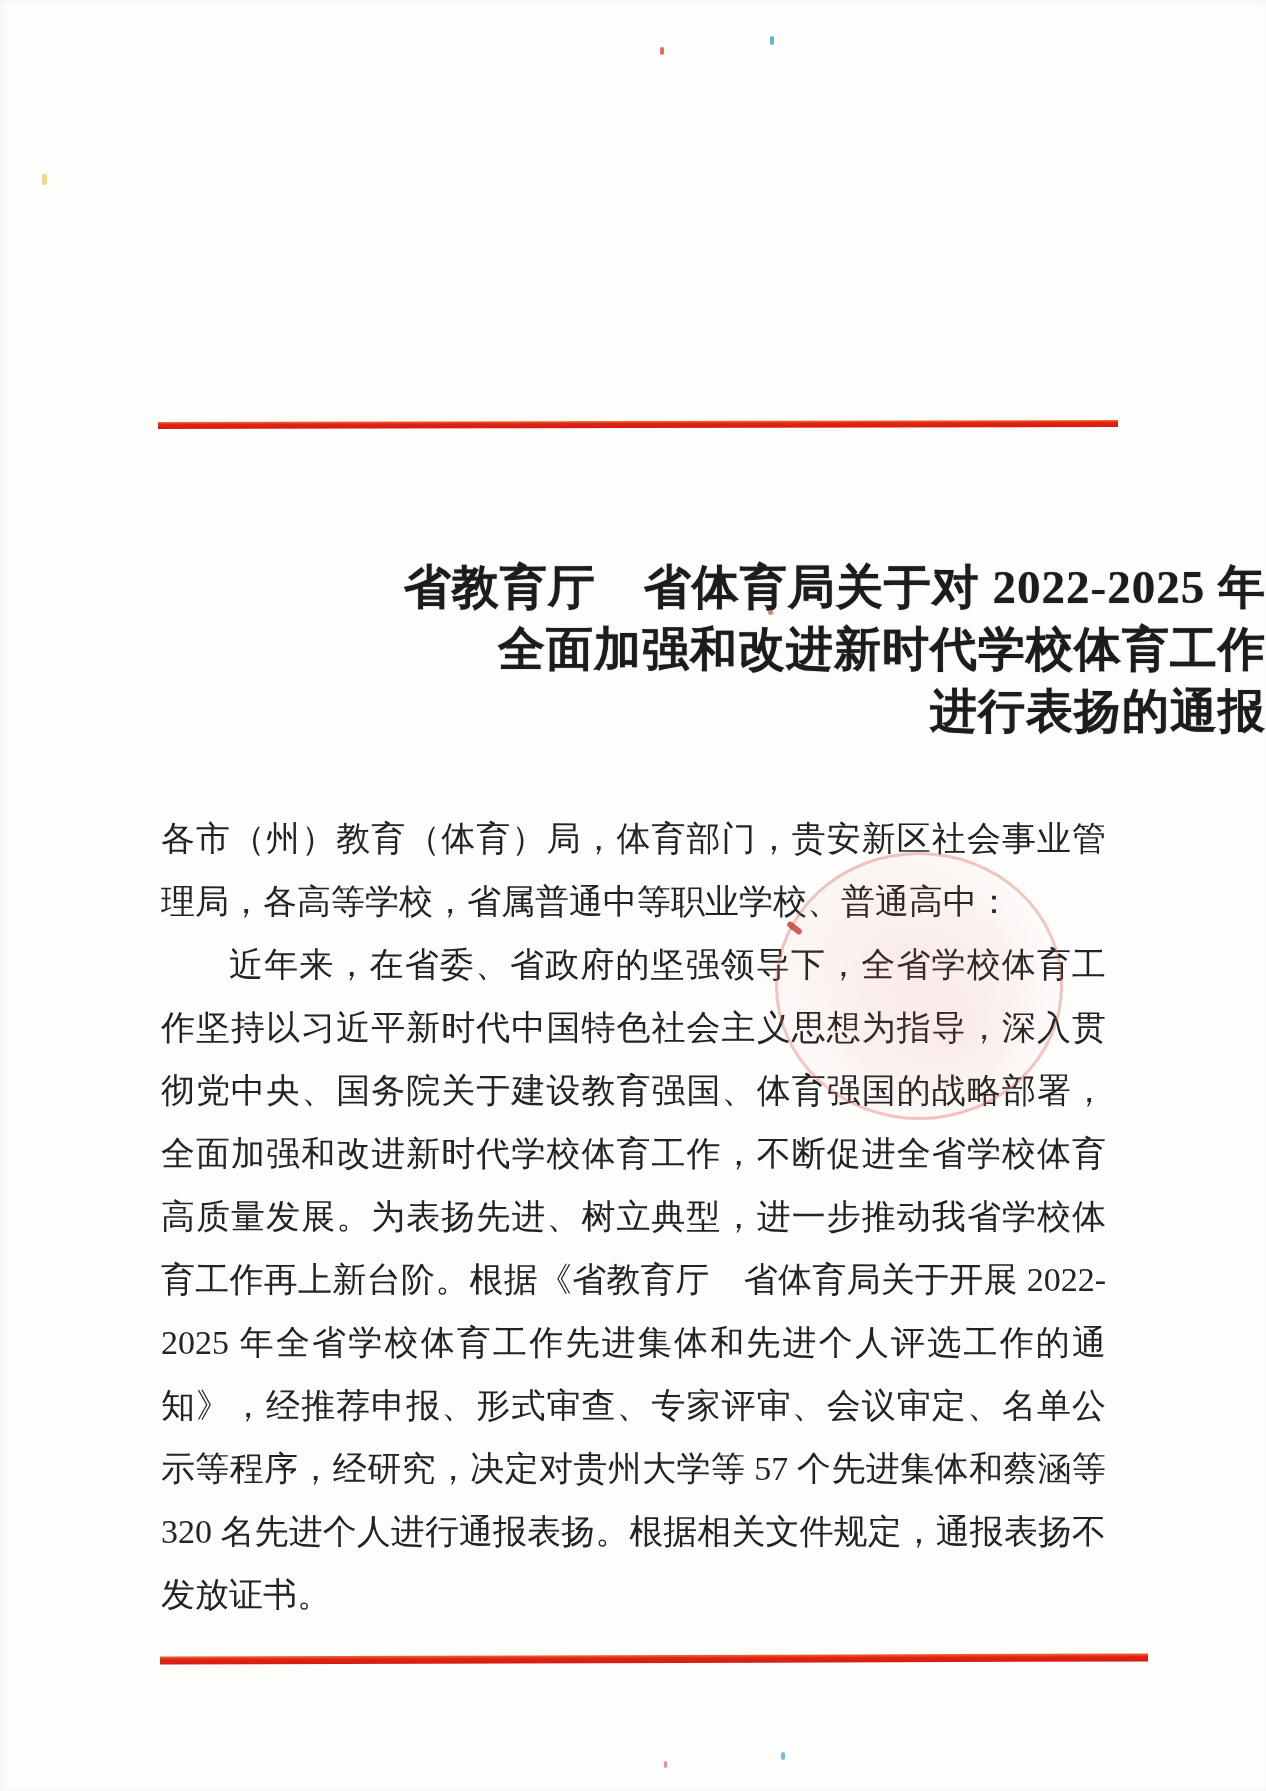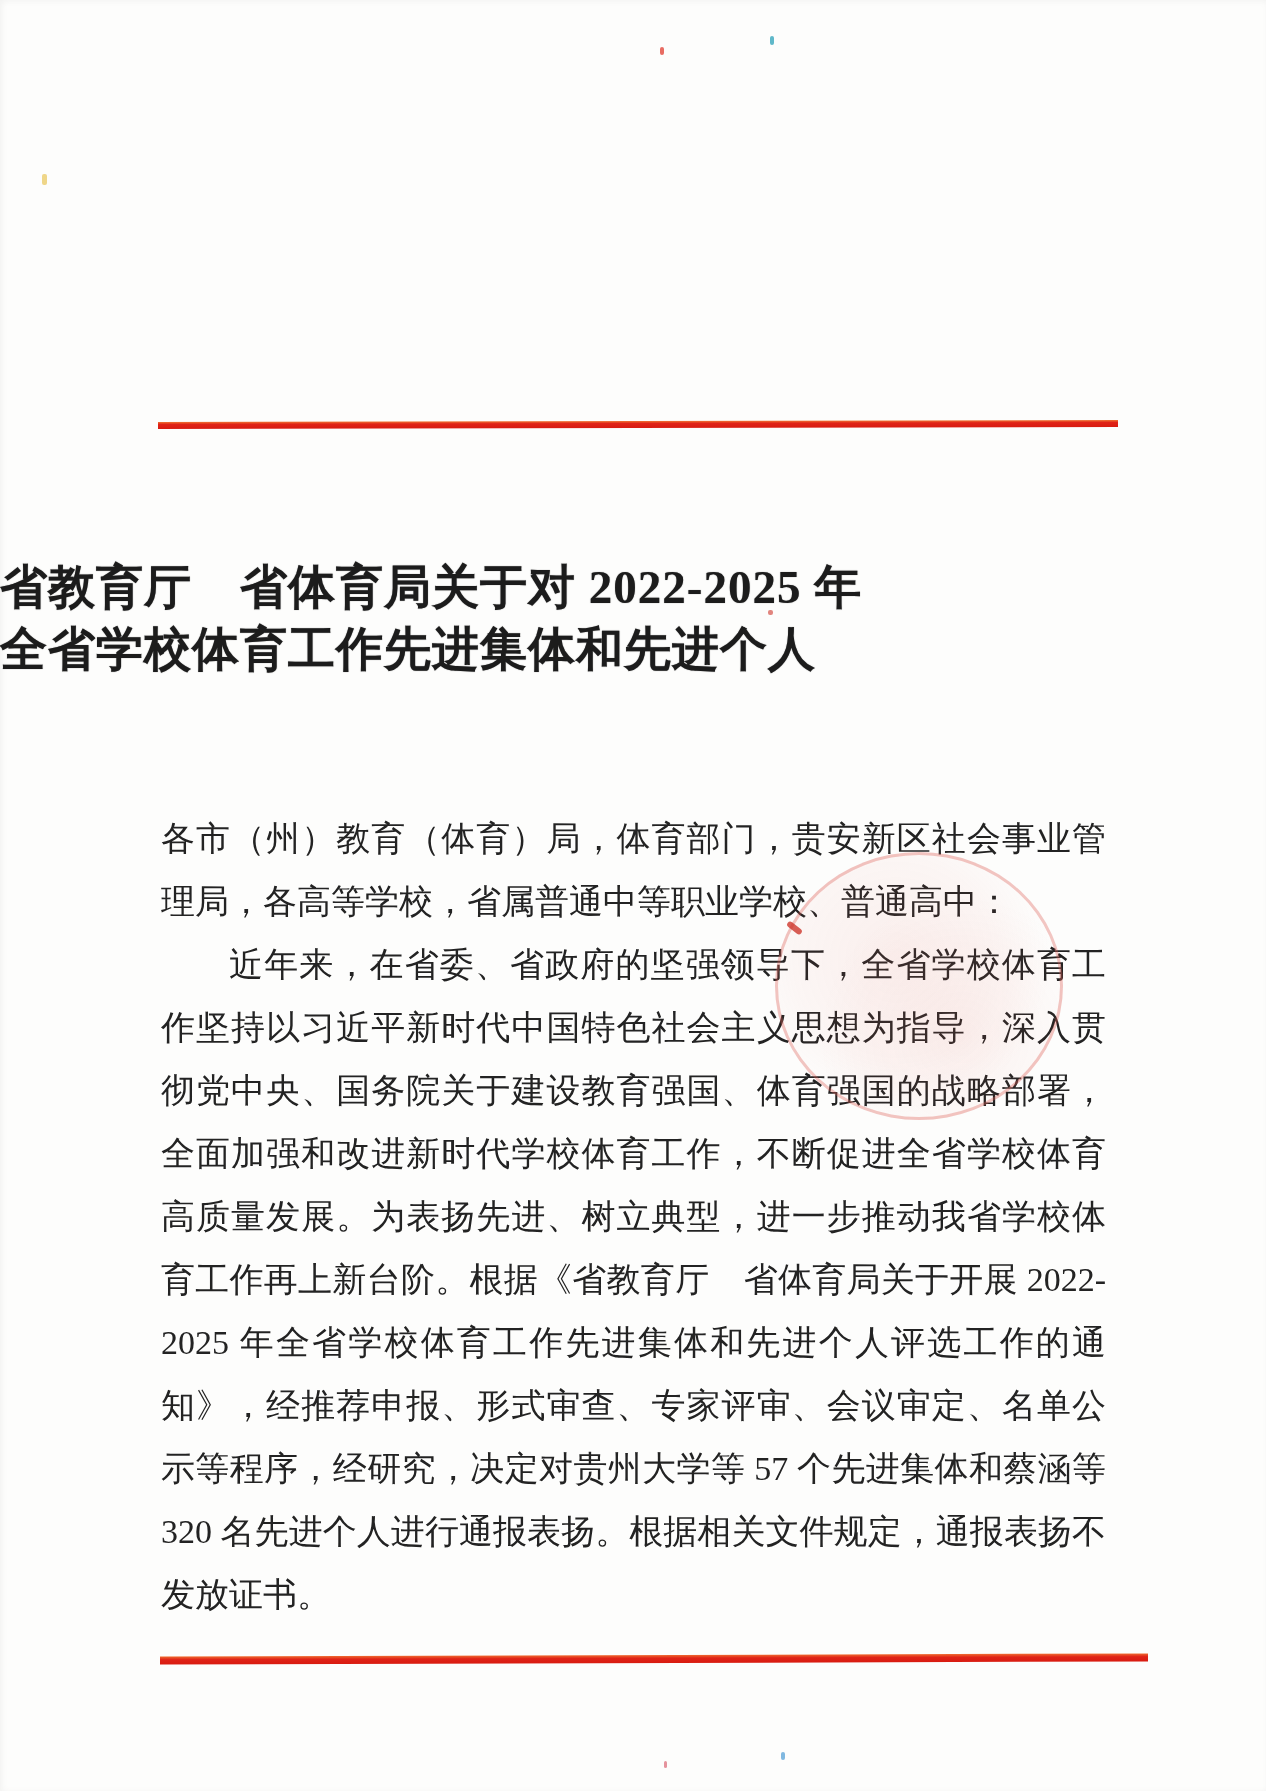--- a/index.html
+++ b/index.html
@@ -54,21 +54,21 @@
     background: linear-gradient(180deg, #ef6a30 0%, #e02317 40%, #d81b10 100%);
     transform: rotate(-0.18deg);
   }
 
   
   .doc-title {
     position: absolute;
     left: 0;
     top: 556px;
     width: 100%;
-    text-align: left;
+    text-align: right;
     color: #1c1c1c;
     font-weight: bold;
     font-size: 47px;
     line-height: 62px;
     letter-spacing: 1px;
     text-shadow: 0 0 1px rgba(20,20,20,0.6);
   }
 
   
   .doc-body {
@@ -122,21 +122,22 @@
 </head>
 <body>
 
 <div class="page">
 
 
   <div class="red-rule"></div>
 
   <div class="doc-title">
     <div>省教育厅　省体育局关于对 2022-2025 年</div>
-    <div>全省学校体育工作先进集体和先进个人</div>
+    <div>全面加强和改进新时代学校体育工作</div>
+    <div>进行表扬的通报</div>
   </div>
 
   <div class="doc-body">
     <p>各市（州）教育（体育）局，体育部门，贵安新区社会事业管理局，各高等学校，省属普通中等职业学校、普通高中：</p>
     <p class="indent">近年来，在省委、省政府的坚强领导下，全省学校体育工作坚持以习近平新时代中国特色社会主义思想为指导，深入贯彻党中央、国务院关于建设教育强国、体育强国的战略部署，全面加强和改进新时代学校体育工作，不断促进全省学校体育高质量发展。为表扬先进、树立典型，进一步推动我省学校体育工作再上新台阶。根据《省教育厅　省体育局关于开展 2022-2025 年全省学校体育工作先进集体和先进个人评选工作的通知》，经推荐申报、形式审查、专家评审、会议审定、名单公示等程序，经研究，决定对贵州大学等 57 个先进集体和蔡涵等 320 名先进个人进行通报表扬。根据相关文件规定，通报表扬不发放证书。</p>
   </div>
 
   <div class="stamp"></div>
   <div class="stamp-dash"></div>
 

